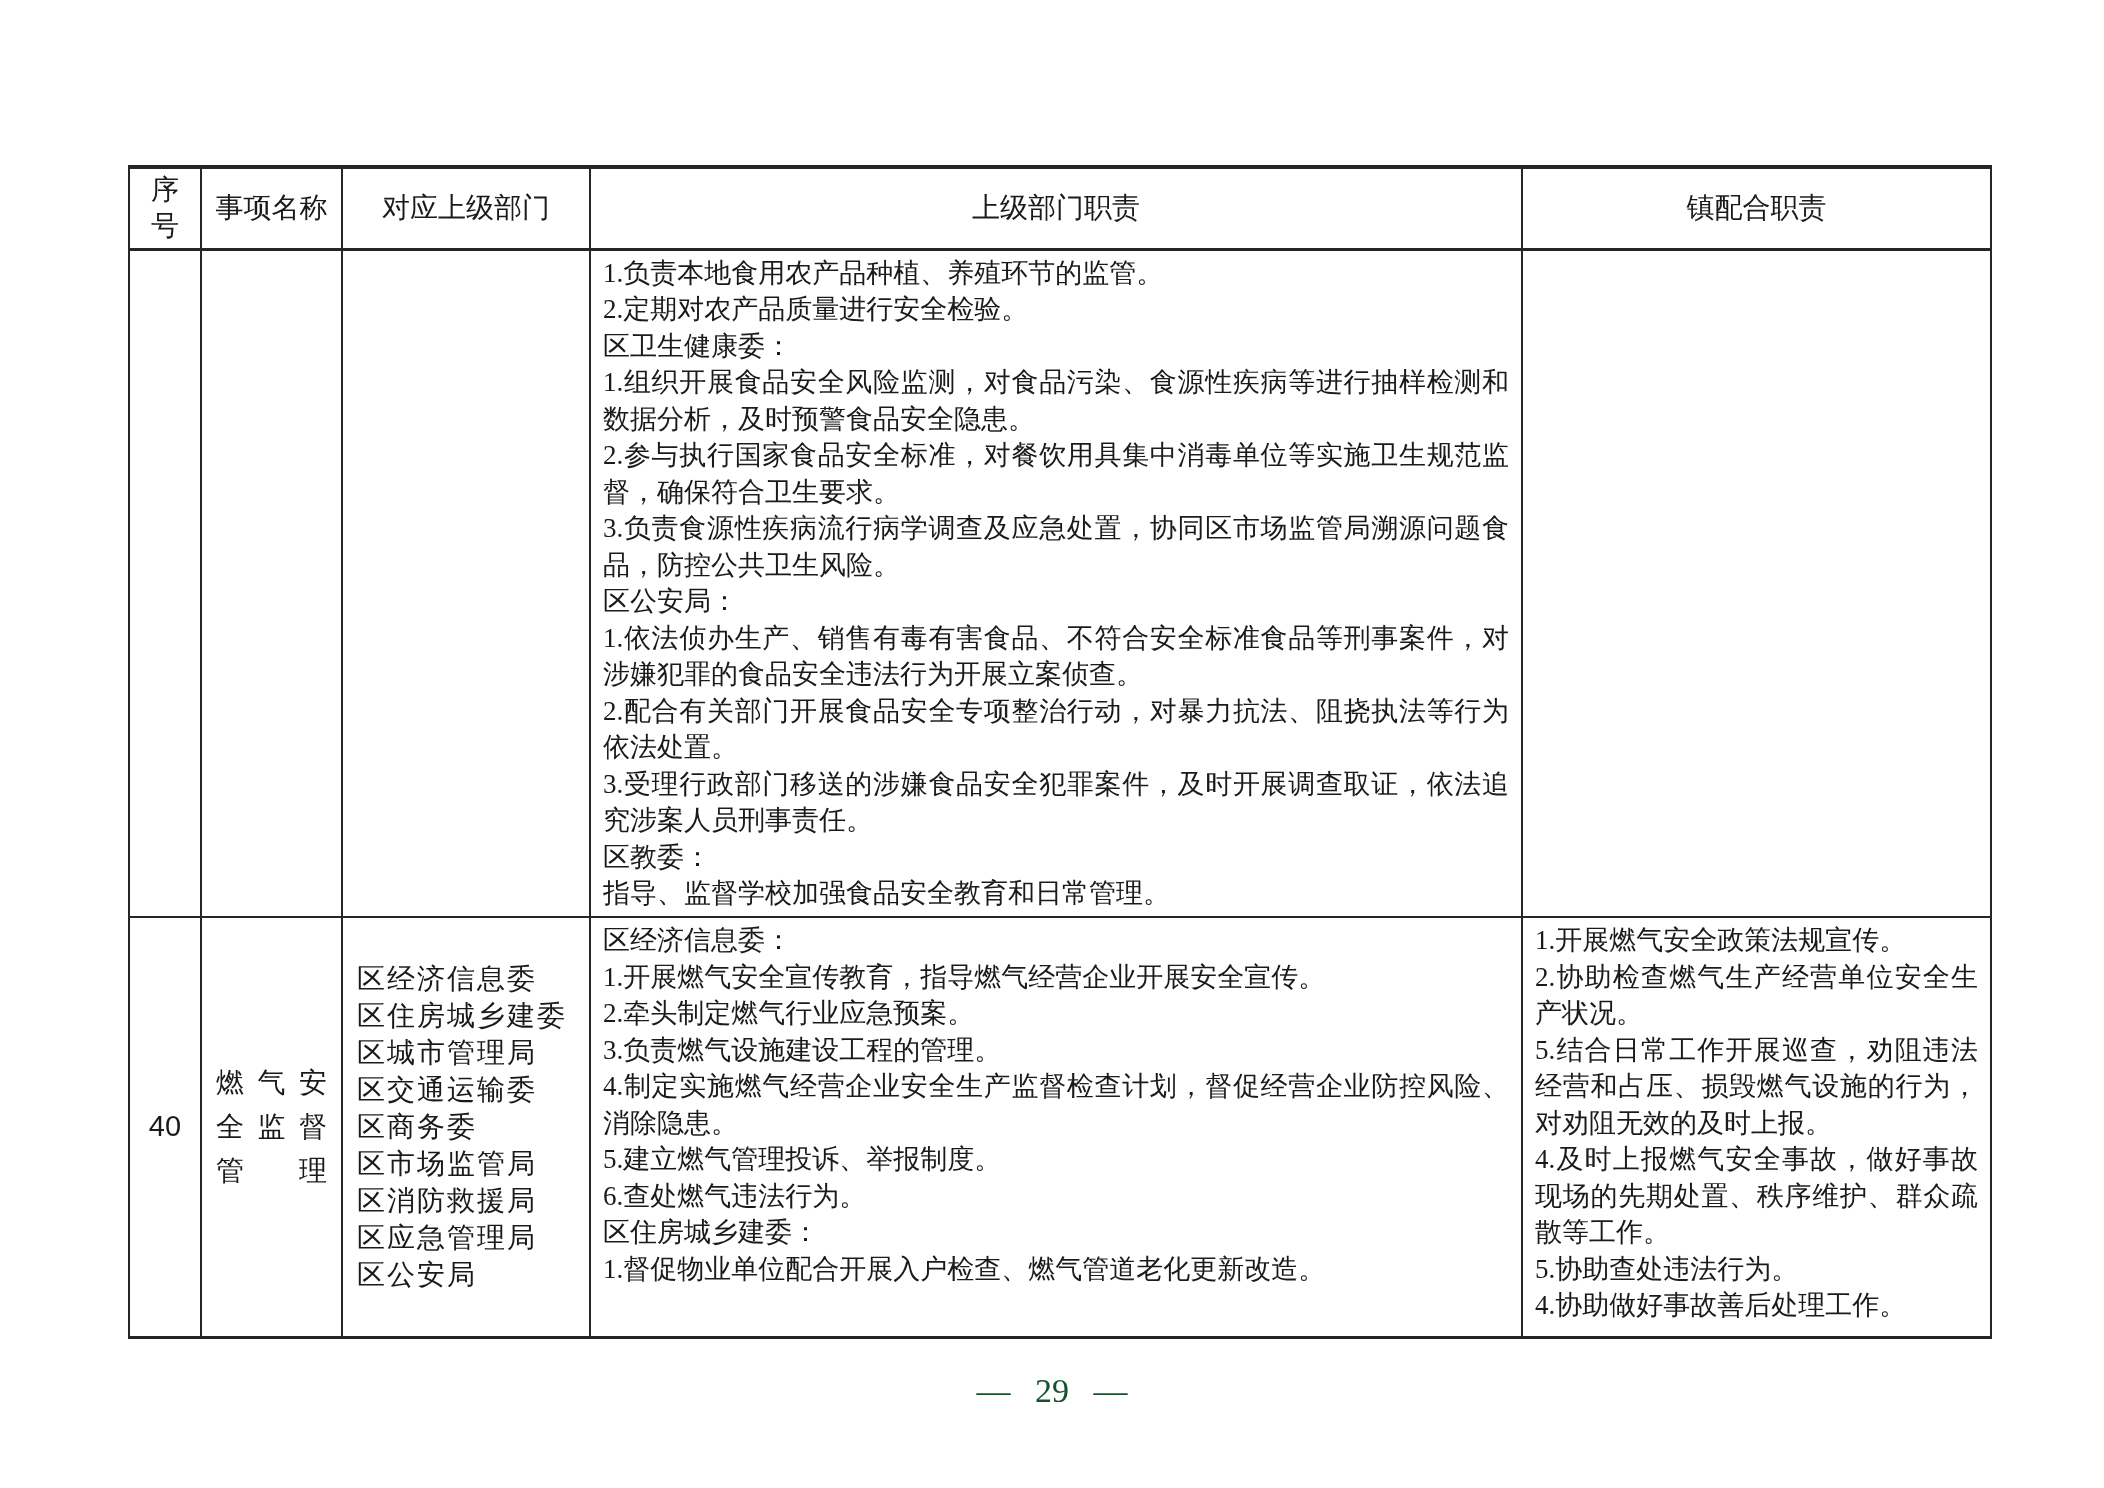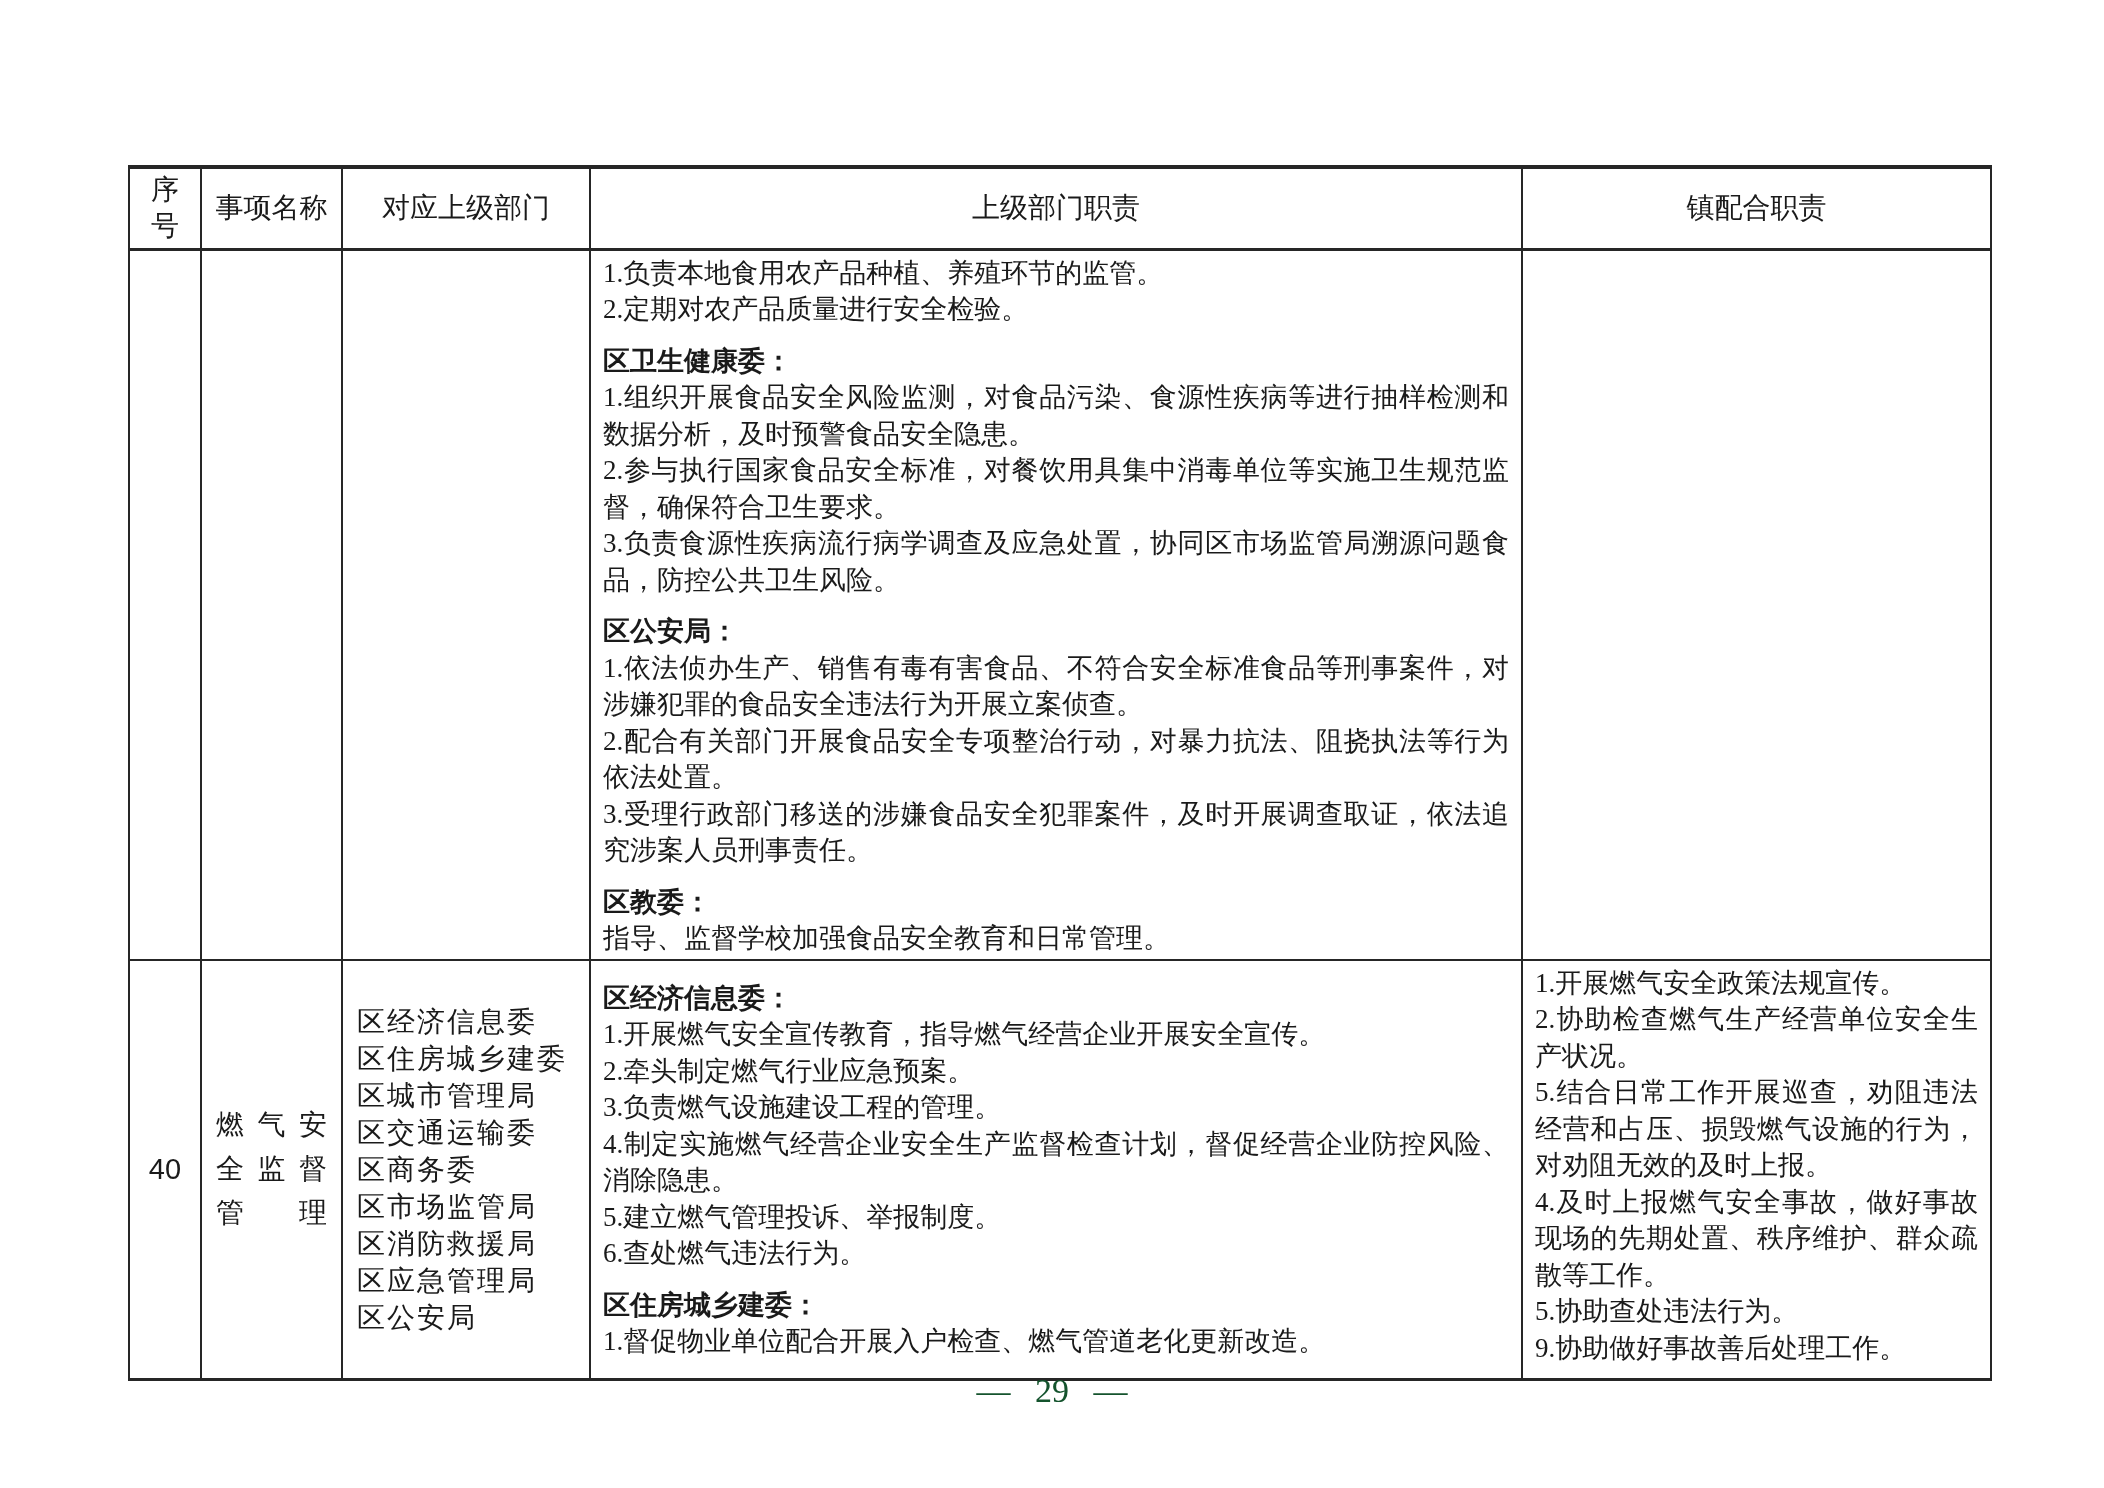--- a/index.html
+++ b/index.html
@@ -81,23 +81,22 @@
     vertical-align: top;
     padding: 4px 12px 2px 12px;
   }
   .para {
     font-size: 27px;
     line-height: 36.5px;
     text-align: justify;
     margin: 0;
   }
   .para.bold {
-    font-weight: 700;
+    font-weight: 400;
     font-family: "Liberation Sans", sans-serif;
-    margin-top: 15px;
   }
   .footer {
     position: absolute;
     left: 0;
     top: 1372px;
     width: 2104px;
     text-align: center;
     font-size: 34px;
     word-spacing: 16px;
     color: #14532d;
@@ -171,21 +170,21 @@
             <div class="para">6.查处燃气违法行为。</div>
             <div class="para bold">区住房城乡建委：</div>
             <div class="para">1.督促物业单位配合开展入户检查、燃气管道老化更新改造。</div>
           </td>
     <td class="duties-cell">
             <div class="para">1.开展燃气安全政策法规宣传。</div>
             <div class="para">2.协助检查燃气生产经营单位安全生产状况。</div>
             <div class="para">5.结合日常工作开展巡查，劝阻违法经营和占压、损毁燃气设施的行为，对劝阻无效的及时上报。</div>
             <div class="para">4.及时上报燃气安全事故，做好事故现场的先期处置、秩序维护、群众疏散等工作。</div>
             <div class="para">5.协助查处违法行为。</div>
-            <div class="para">9.协助做好事故善后处理工作。</div>
+            <div class="para">4.协助做好事故善后处理工作。</div>
           </td>
   </tr>
 </tbody>
   </table>
 
   <div class="footer">— 29 —</div>
 
 </div>
 
 </body></html>

